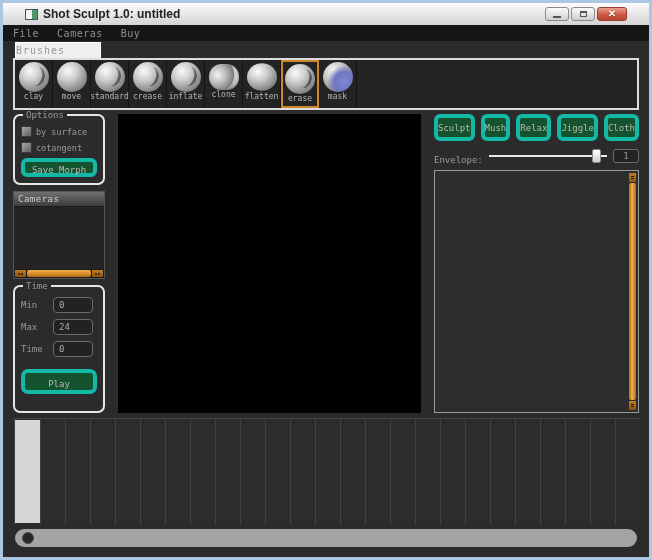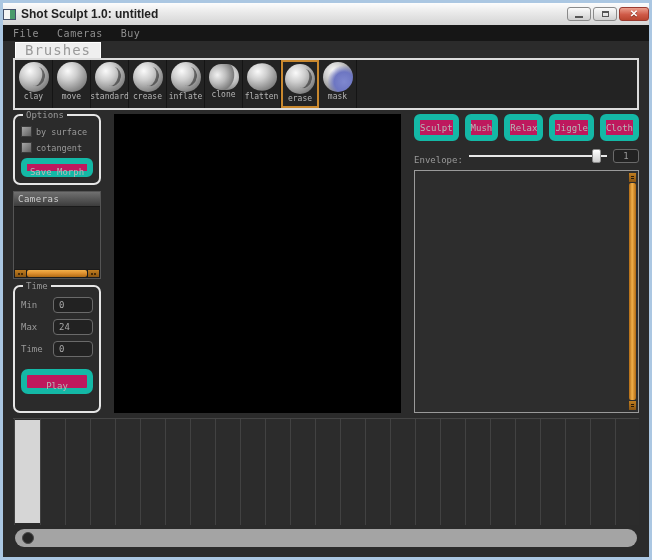--- a/index.html
+++ b/index.html
@@ -4,21 +4,21 @@
 <style>
   * { margin:0; padding:0; box-sizing:border-box; }
   html,body { background:#888; }
   .window {
     position:relative; width:652px; height:560px;
     border:3px solid #abc7e2; background:#2b2b2b;
     font-family:"DejaVu Sans Mono", monospace; overflow:hidden;
   }
   
   .titlebar {
-    height:22px; display:flex; align-items:center; padding:0 0;
+    height:22px; display:flex; align-items:center; padding:0 22px;
     background:linear-gradient(#fdfdfd, #e9e9e9 45%, #d4d4d4);
     font-family:"Liberation Sans", sans-serif;
   }
   .app-icon { width:13px; height:11px; margin-right:5px; border:1px solid #44506a;
     background:linear-gradient(90deg,#f4f4f4 0 55%, #4a9a6a 55% 100%); }
   .title-text { font-size:12px; font-weight:bold; color:#222; flex:1; }
   .win-btn { width:24px; height:14px; margin-left:2px; border:1px solid #8a8a8a;
     border-radius:3px; background:linear-gradient(#fbfbfb,#cfcfcf);
     display:flex; align-items:center; justify-content:center; cursor:pointer; }
   .win-btn.close { width:30px; border-color:#9a3b30;
@@ -27,21 +27,21 @@
   .glyph-max { width:7px; height:6px; border:1px solid #555; border-top-width:2px; }
   .glyph-close { color:#fff; font-size:10px; font-weight:bold; line-height:1;
     font-family:"Liberation Sans", sans-serif; text-shadow:0 1px 1px #7a2a1a; }
   
   .menubar { height:16px; background:#161616; display:flex; align-items:center;
     padding-left:10px; gap:18px; }
   .menu-item { font-size:10px; color:#8f8f8f; cursor:pointer; letter-spacing:.5px;text-align:right; }
   
   .tabrow { height:17px; background:#2b2b2b; padding-left:12px; display:flex; align-items:flex-end; }
   .tab { width:86px; height:16px; background:#efefef; border:1px solid #fff;
-    border-bottom:none; color:#9a9a9a; font-size:14px; text-align:center;
+    border-bottom:none; color:#9a9a9a; font-size:10px; text-align:left;
     line-height:15px; letter-spacing:1px; cursor:pointer; }
   
   .toolbar { margin:0 10px; height:52px; border:2px solid #dcdcdc; background:#232323;
     display:flex; align-items:stretch;justify-content:space-between; }
   .brush-cell { width:38px; display:flex; flex-direction:column; align-items:center;
     justify-content:flex-start; padding-top:2px; border-right:1px solid #141414;
     cursor:pointer; position:relative; }
   .brush-cell.selected { border:2px solid #c9882e; }
   .brush-label { font-size:8px; color:#b5b5b5; margin-top:1px; line-height:8px; }
   .sphere { width:30px; height:30px; border-radius:50%; position:relative;
@@ -63,21 +63,21 @@
   .main { margin:4px 10px 0 10px; height:299px; display:flex; gap:13px; }
   .left-col { width:92px; display:flex; flex-direction:column; }
   .group { border:2px solid #e6e6e6; border-radius:7px; position:relative;
     padding:10px 6px 6px 6px; }
   .group-legend { position:absolute; top:-6px; left:8px; background:#2b2b2b;
     padding:0 3px; font-size:9px; color:#9a9a9a; }
   .chk-row { display:flex; align-items:center; gap:4px; margin-bottom:5px; cursor:pointer; }
   .chk-box { width:11px; height:11px; background:linear-gradient(135deg,#a8a8a8,#5f5f5f);
     border:1px solid #3a3a3a; flex:0 0 auto; }
   .chk-label { font-size:8.5px; color:#9a9a9a; white-space:nowrap; }
-  .btn { background:#be185d; border:6px solid #14b8a6; border-radius:6px;
+  .btn { background:#14532d; border:4px solid #14b8a6; border-radius:6px;
     color:#b8b8b8; font-size:9px; font-family:"DejaVu Sans Mono", monospace;
     cursor:pointer; text-align:center; }
   .save-btn { display:block; width:100%; height:19px; line-height:17px; }
   
   .cameras { margin-top:6px; height:88px; border:1px solid #555; background:#242424;
     display:flex; flex-direction:column; }
   .cameras-header { height:15px; background:linear-gradient(#707070,#3c3c3c);
     border-bottom:1px solid #1a1a1a; color:#cfcfcf; font-size:9px; line-height:14px;
     padding-left:4px; letter-spacing:.5px; }
   .cameras-body { flex:1; cursor:pointer; }

